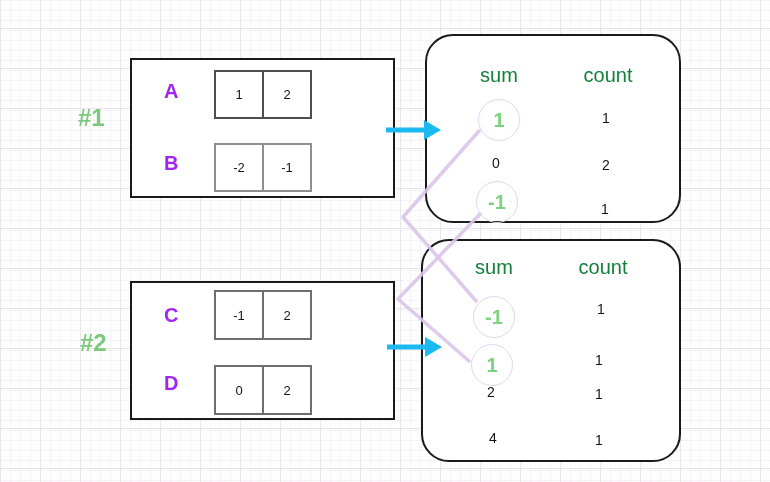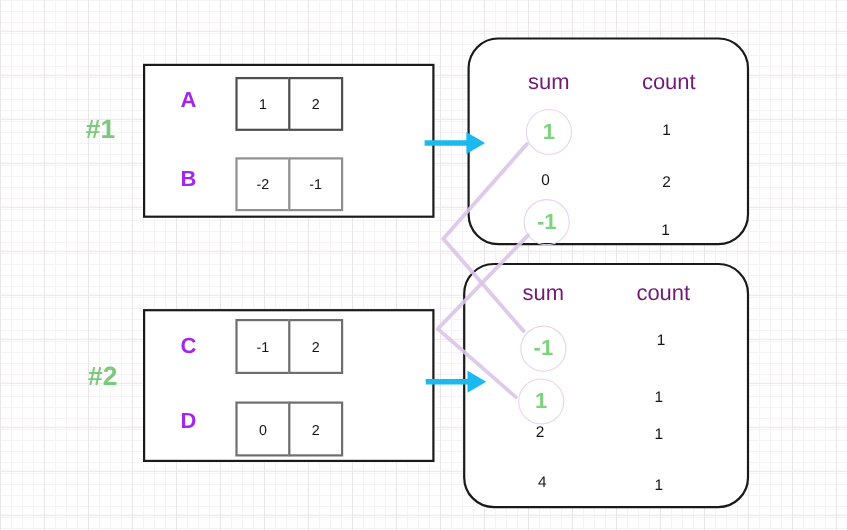--- a/index.html
+++ b/index.html
@@ -39,21 +39,21 @@
   .cell + .cell { margin-left: -2px; }
   .cell-a  { border: 2px solid #4e4e4e; }
   .cell-b  { border: 2px solid #8f8f8f; }
   .cell-cd { border: 2px solid #6e6e6e; height: 50px; }
   .hash-box {
     position: absolute; background: #fff;
     border: 2px solid #1a1a1a; border-radius: 28px;
     box-sizing: border-box; z-index: 1;
   }
   .hdr {
-    position: absolute; font-size: 20px; color: #701a75;
+    position: absolute; font-size: 20px; color: #15803d;
     line-height: 22px; text-align: center;
   }
   .num {
     position: absolute; width: 20px; height: 20px; line-height: 20px;
     text-align: center; font-size: 14px; color: #141414; z-index: 6;
   }
   .circle {
     position: absolute; width: 42px; height: 42px; box-sizing: border-box;
     border: 1.5px solid #E6D3F0; border-radius: 50%;
     display: flex; align-items: center; justify-content: center;

